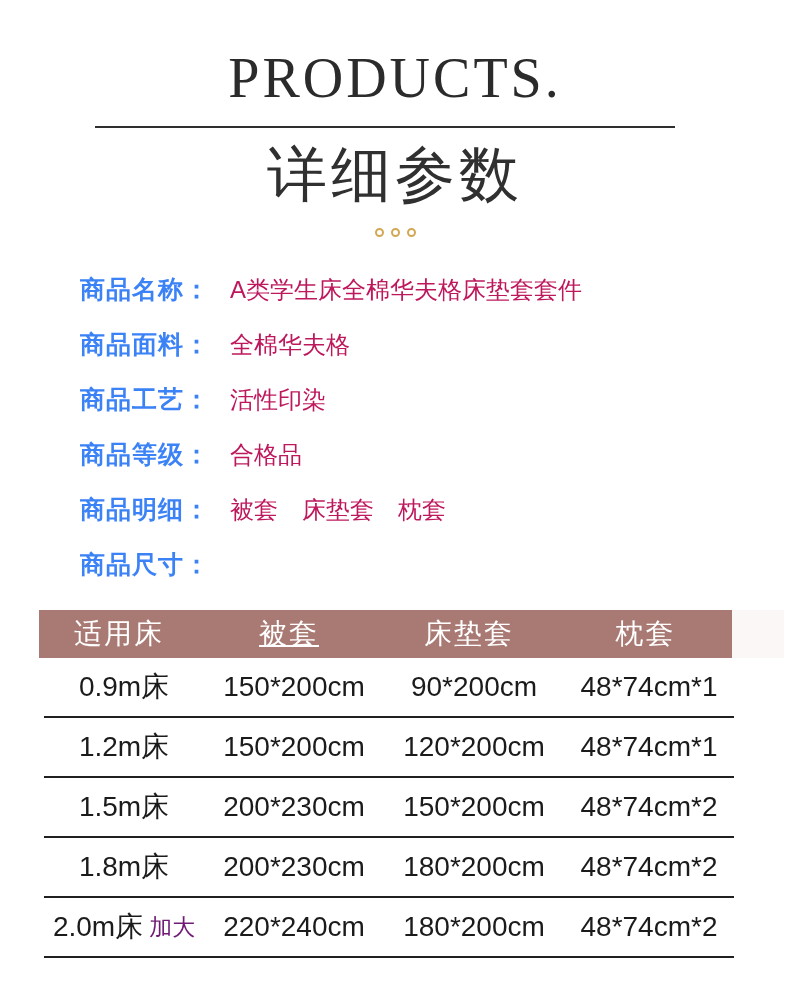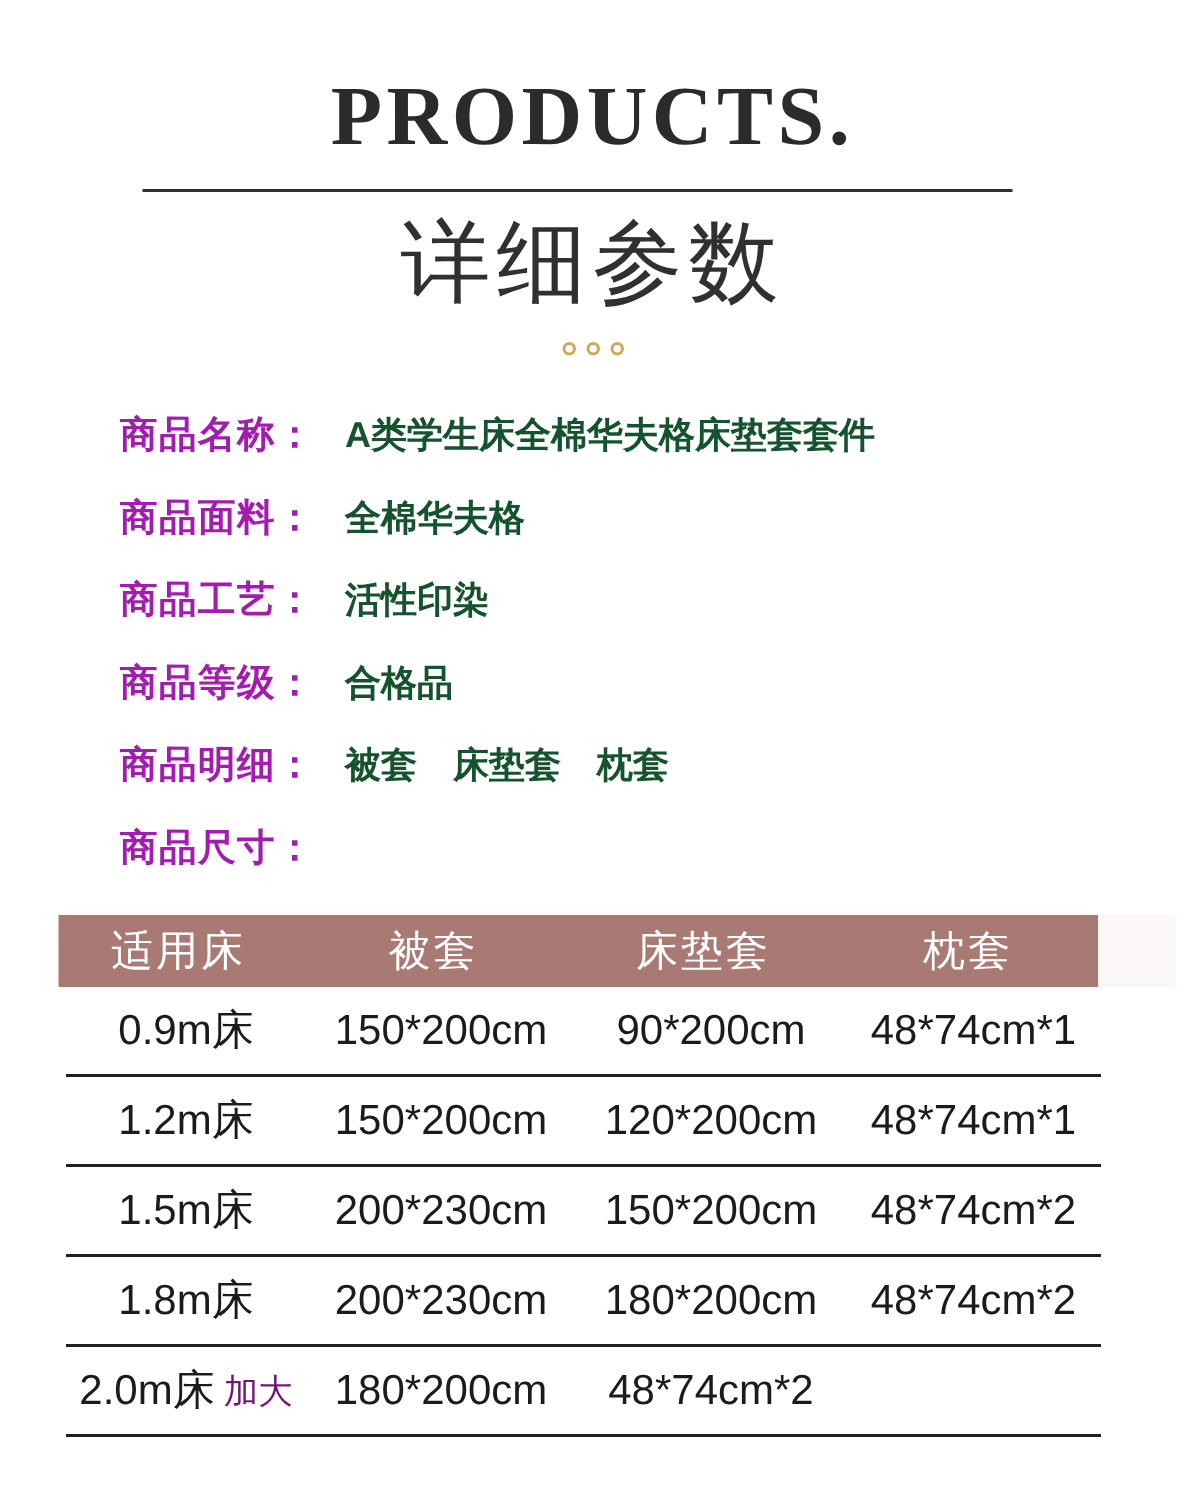--- a/index.html
+++ b/index.html
@@ -3,21 +3,21 @@
 <meta charset="utf-8">
 <style>
   html,body{margin:0;padding:0;}
   body{
     width:790px;height:996px;background:#ffffff;position:relative;overflow:hidden;
     font-family:"Liberation Sans",sans-serif;color:#1a1a1a;
   }
   
   .brand{
     position:absolute;top:50px;left:0;width:790px;text-align:center;
-    font-family:"Liberation Serif",serif;font-weight:700;font-size:56px;
+    font-family:"Liberation Serif",serif;font-weight:400;font-size:56px;
     letter-spacing:3px;color:#2b2b2b;line-height:1;
   }
   .brand-rule{
     position:absolute;top:126px;left:95px;width:580px;height:2px;background:#2f2f2f;
   }
   .section-title{
     position:absolute;top:137px;left:0;width:790px;text-align:center;
     font-size:60px;font-weight:300;letter-spacing:4px;color:#303030;line-height:1.25;
   }
   .dots{
@@ -25,35 +25,35 @@
     display:flex;justify-content:center;align-items:center;gap:7px;
   }
   .dot{
     width:5px;height:5px;border:2px solid #d2a855;border-radius:50%;
     background:#ffffff;display:inline-block;
   }
   
   .attrs{position:absolute;top:262px;left:80px;width:660px;}
   .attr-row{height:55px;display:flex;align-items:center;}
   .attr-label{
-    width:150px;flex:0 0 150px;font-size:25px;font-weight:700;color:#a21caf;
+    width:150px;flex:0 0 150px;font-size:25px;font-weight:700;color:#3b82f6;
     letter-spacing:1px;white-space:nowrap;
   }
-  .attr-value{font-size:24px;font-weight:700;color:#14532d;white-space:nowrap;}
+  .attr-value{font-size:24px;font-weight:400;color:#be185d;white-space:nowrap;}
   
   .size-table{position:absolute;top:610px;left:39px;width:700px;}
   .t-header{
     width:693px;height:48px;background:#a97a74;display:flex;align-items:center;
   }
   .t-header-tail{
     position:absolute;top:0;left:693px;width:52px;height:48px;background:#faf7f6;
   }
   .t-hcell{color:#ffffff;font-size:28px;font-weight:500;letter-spacing:2px;text-align:center;}
   .t-hcell:nth-child(1){width:160px;}
-  .t-hcell:nth-child(2){width:180px;}
+  .t-hcell:nth-child(2){width:180px;text-decoration:underline;}
   .t-hcell:nth-child(3){width:180px;}
   .t-hcell:nth-child(4){width:173px;}
   .t-body{margin-left:5px;width:690px;}
   .t-row{
     height:60px;display:flex;align-items:center;border-bottom:2px solid #202020;
     box-sizing:border-box;
   }
   .t-cell{font-size:28px;color:#1b1b1b;text-align:center;white-space:nowrap;}
   .t-cell:nth-child(1){width:160px;}
   .t-cell:nth-child(2){width:180px;}
@@ -145,17 +145,18 @@
         </div>
       <div class="t-cell">200*230cm</div>
       <div class="t-cell">180*200cm</div>
       <div class="t-cell">48*74cm*2</div>
     </div>
     <div class="t-row">
       <div class="t-cell bed-cell">
         <span>2.0m床</span>
           <span class="tag">加大</span>
       </div>
+      <div class="t-cell">220*240cm</div>
       <div class="t-cell">180*200cm</div>
       <div class="t-cell">48*74cm*2</div>
     </div>
   </div>
 </div>
 
 </body></html>

